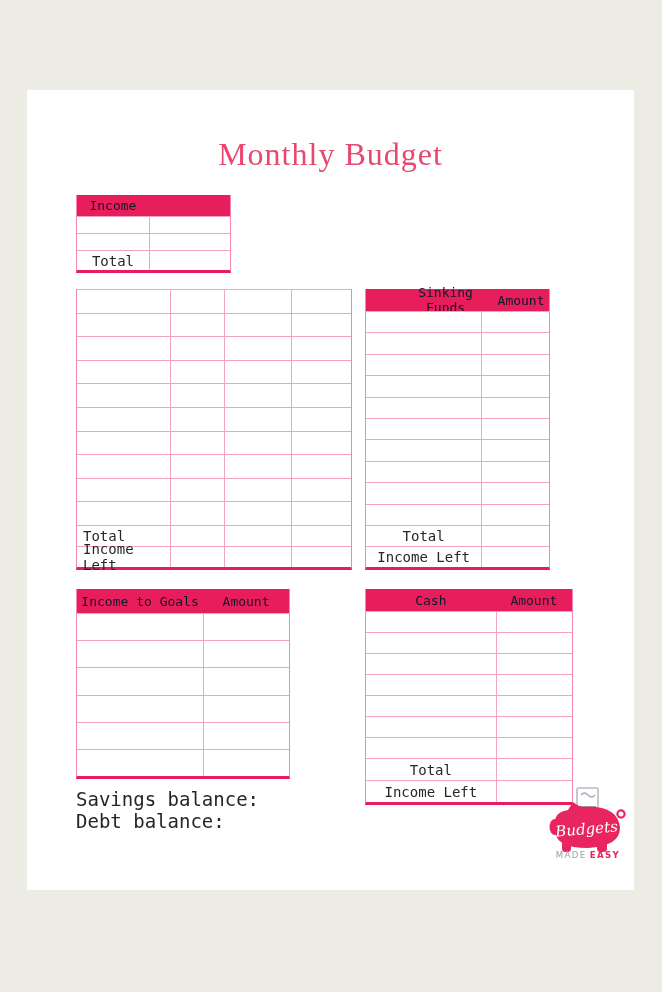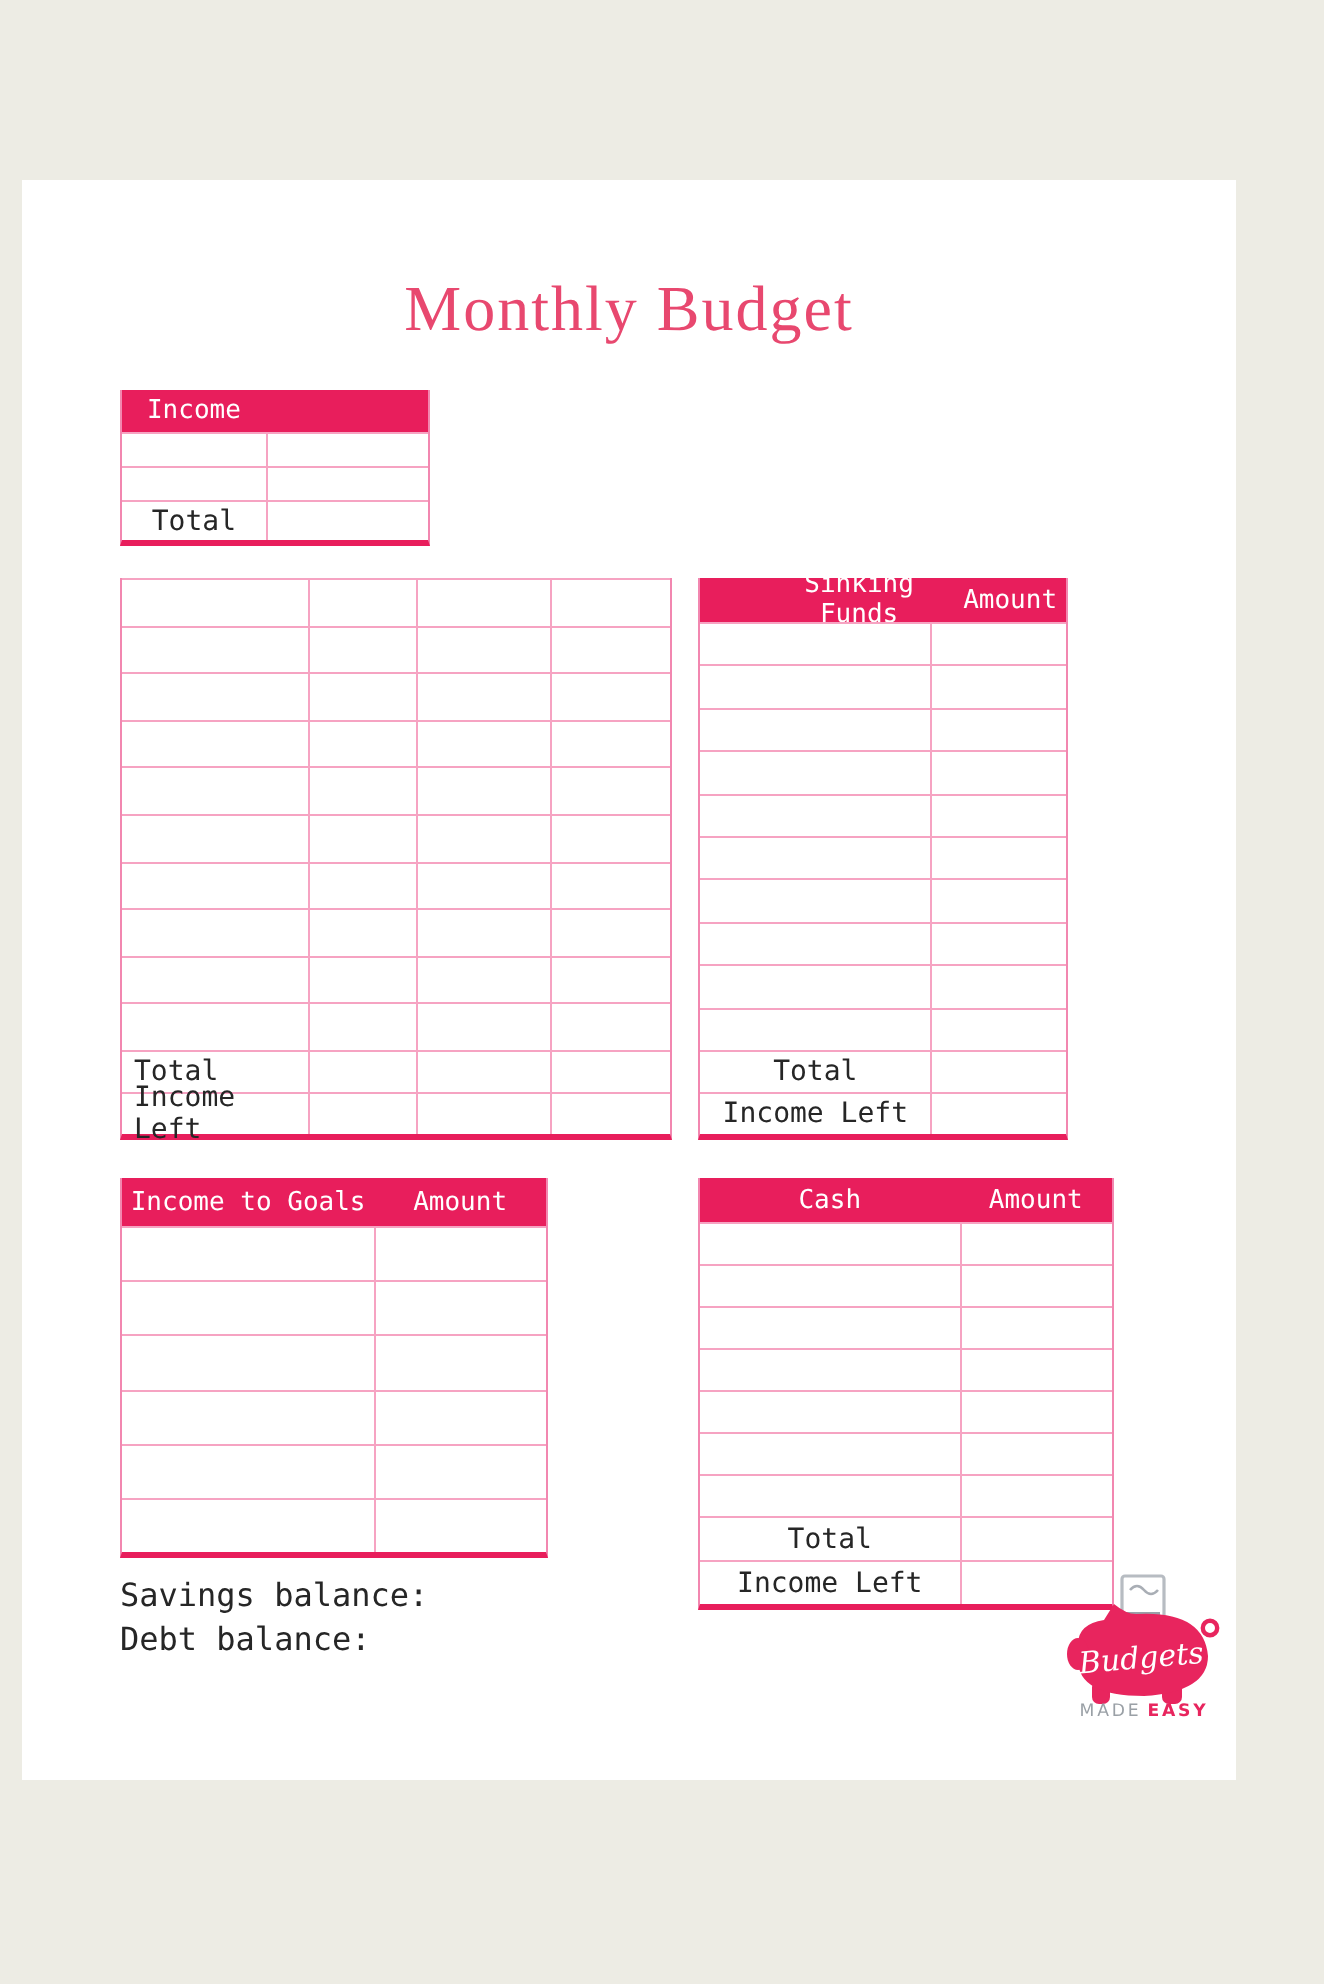--- a/index.html
+++ b/index.html
@@ -13,21 +13,21 @@
   *{margin:0;padding:0;box-sizing:border-box;}
   html,body{width:662px;height:992px;}
   body{
     background:var(--bg);
     font-family:"DejaVu Sans Mono", monospace;
     position:relative;
     overflow:hidden;
   }
   .paper{
     position:absolute;
-    left:11px; top:90px;
+    left:27px; top:90px;
     width:607px; height:800px;
     background:#ffffff;
   }
   .doc-title{
     position:absolute;
     left:0; right:0; top:46px;
     text-align:center;
     font-family:"Liberation Serif", serif;
     font-size:32px;
     font-weight:500;
@@ -38,21 +38,21 @@
     position:absolute;
     display:flex;
     flex-direction:column;
     border-left:1px solid var(--line-outer);
     border-right:1px solid var(--line-outer);
     border-bottom:3px solid var(--accent);
     background:#fff;
   }
   .thead{
     background:var(--accent);
-    color:#ffffff;
+    color:#0f172a;
     display:flex;
     align-items:center;
     font-size:13px;
     flex:none;
   }
   .th{ text-align:center; }
   .trow{
     display:flex;
     flex:1;
     border-top:1px solid var(--line);
@@ -64,21 +64,21 @@
     font-size:14px;
     color:var(--ink);
     display:flex;
     align-items:center;
   }
   .label-cell.left{ justify-content:flex-start; padding-left:6px; }
   .label-cell.center{ justify-content:center; }
   .footnote{
     position:absolute;
     left:49px;
-    font-size:16px;
+    font-size:19px;
     color:var(--ink);
   }
   .logo{
     position:absolute;
     left:519px; top:696px;
     width:84px; height:74px;
   }
   .logo svg{ width:100%; height:100%; display:block; }
 </style>
 </head>

